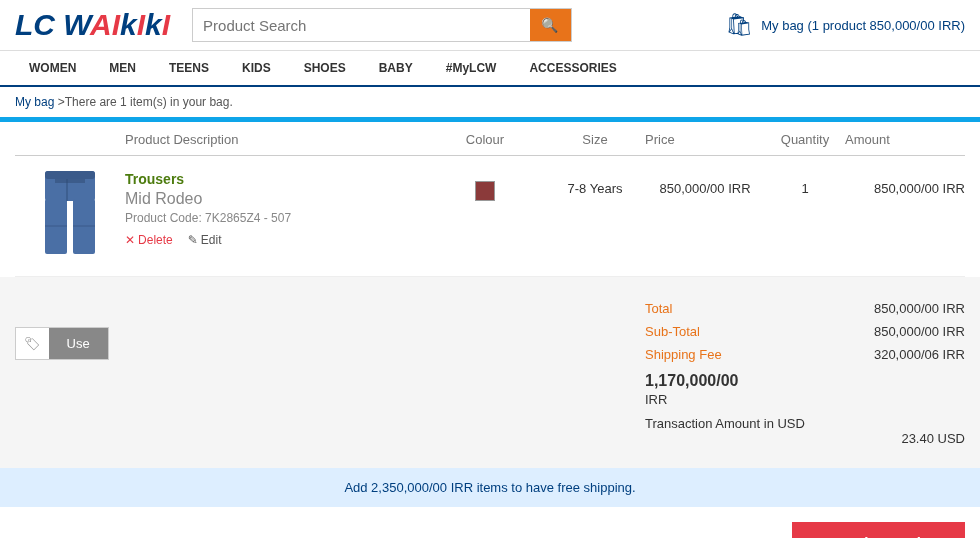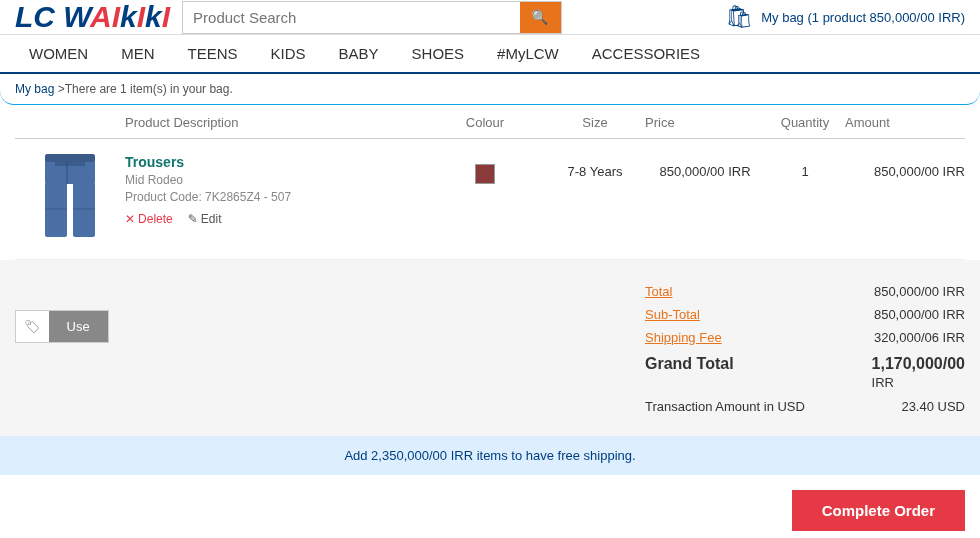--- a/index.html
+++ b/index.html
@@ -1,76 +1,76 @@
 <!DOCTYPE html>
 <html><head>
   <meta charset="utf-8">
   <style>
     * { box-sizing: border-box; margin: 0; padding: 0; }
     body { font-family: Arial, sans-serif; font-size: 13px; color: #333; background: #fff; width: 980px; }
 
     
-    .header { display: flex; align-items: center; padding: 0 15px; border-bottom: 1px solid #ddd; gap: 12px; }
+    .header { display: flex; padding: 8px 15px; border-bottom: 1px solid #ddd; gap: 22px; }
     .logo { font-size: 28px; font-weight: bold; color: #003f7f; font-style: italic; flex-shrink: 0; }
     .search-bar { display: flex; flex: 1; max-width: 380px; border: 1px solid #ccc; }
     .search-bar input { flex: 1; padding: 7px 10px; border: none; outline: none; font-size: 15px; }
     .search-bar button { background: #e8731a; border: none; padding: 7px 12px; cursor: pointer; color: #fff; font-size: 14px; }
     .cart-area { display: flex; align-items: center; gap: 8px; margin-left: auto; }
     .cart-icon { font-size: 22px; color: #003f7f; }
     .cart-text { color: #003f7f; font-size: 13px; }
 
     
     .nav { display: flex; align-items: center; padding: 0 15px; border-bottom: 2px solid #003f7f; gap: 5px; }
-    .nav a { color: #333; text-decoration: none; font-weight: normal; font-size: 15px; padding: 10px 14px; display: block; }
+    .nav a { color: #333; text-decoration: none; font-weight: bold; font-size: 12px; padding: 10px 14px; display: block; }
 
     
-    .breadcrumb { padding: 8px 15px; font-size: 12px; color: #555; border-bottom: 1px solid #0ea5e9; border-radius: 14px; }
+    .breadcrumb { padding: 8px 15px; font-size: 12px; color: #555; border-bottom: 5px solid #0ea5e9; }
     .breadcrumb a { color: #003f7f; text-decoration: none; }
 
     
     .main { padding: 0 15px; }
 
     
     .table-header { display: flex; align-items: center; padding: 10px 0 8px 0; border-bottom: 1px solid #ccc; }
     .col-img { width: 110px; }
     .col-desc { flex: 1; }
     .col-colour { width: 120px; text-align: center; }
     .col-size { width: 100px; text-align: center; }
     .col-price { width: 120px; text-align: left; }
     .col-qty { width: 80px; text-align: center; }
     .col-amount { width: 120px; }
     .th { font-weight: normal; color: #737373; font-size: 13px; }
 
     
     .product-row { display: flex; align-items: flex-start; padding: 15px 0; border-bottom: 1px solid #eee; }
     .product-img { width: 110px; display: flex; justify-content: center; }
     .product-desc { flex: 1; }
-    .product-name { font-weight: bold; font-size: 14px; color: #0f766e; margin-bottom: 3px; }
-    .product-sub { color: #888; font-size: 12px; margin-bottom: 3px; }
+    .product-name { font-weight: bold; font-size: 14px; color: #4d7c0f; margin-bottom: 3px; }
+    .product-sub { color: #888; font-size: 16px; margin-bottom: 3px; }
     .product-code { color: #888; font-size: 12px; margin-bottom: 8px; }
     .product-actions { display: flex; gap: 15px; margin-top: 5px; }
     .btn-delete { color: #e63946; cursor: pointer; text-decoration: none; font-size: 12px; display: flex; align-items: center; gap: 3px; background: none; border: none; }
     .btn-edit { color: #555; cursor: pointer; text-decoration: none; font-size: 12px; display: flex; align-items: center; gap: 3px; background: none; border: none; }
     .colour-swatch { width: 20px; height: 20px; background: #8b3a3a; display: inline-block; border: 1px solid #999; }
 
     
     .summary-section { display: flex; padding: 20px 0; background: #f5f5f5; margin: 0 -15px; padding-left: 15px; padding-right: 15px; }
     .promo-area { flex: 1; display: flex; align-items: flex-start; padding-top: 30px; }
     .promo-input-wrap { display: flex; border: 1px solid #ccc; background: #fff; }
     .promo-icon { padding: 8px; color: #888; font-size: 13px; }
     .promo-input { border: none; outline: none; padding: 8px 5px; font-size: 12px; color: #aaa; width: 150px; }
     .promo-btn { background: #888; color: #fff; border: none; padding: 8px 18px; cursor: pointer; font-size: 13px; }
     .totals-area { width: 320px; }
     .totals-row { display: flex; justify-content: space-between; padding: 4px 0; font-size: 13px; }
-    .totals-label { color: #e8731a; text-decoration: underline; }
+    .totals-label { color: #e8731a; }
     .totals-value { color: #333; }
     .grand-total-row { display: flex; justify-content: space-between; padding: 6px 0; font-size: 16px; font-weight: bold; color: #333; }
     .transaction-label { color: #333; font-size: 13px; }
     .transaction-value { color: #333; font-size: 13px; text-align: right; }
-    .transaction-row { display: flex; justify-content: space-between; padding: 2px 0; }
+    .transaction-row { display: flex; padding: 2px 0; flex-direction: column; }
 
     
     .shipping-banner { background: #ddeeff; text-align: center; padding: 12px; color: #003f7f; font-size: 13px; margin: 0 -15px; }
 
     
     .complete-order-area { display: flex; justify-content: flex-end; padding: 15px 0; }
     .complete-btn { background: #e63946; color: #fff; border: none; padding: 12px 30px; font-size: 15px; cursor: pointer; font-weight: bold; }
 
     
     .jeans-svg { width: 70px; height: 90px; }
@@ -90,22 +90,22 @@
     <span class="cart-icon">🛍</span>
     <span class="cart-text">My bag (1 product 850,000/00 IRR)</span>
   </div>
 </div>
 
 <div class="nav">
   <a href="#">WOMEN</a>
   <a href="#">MEN</a>
   <a href="#">TEENS</a>
   <a href="#">KIDS</a>
+  <a href="#">SHOES</a>
   <a href="#">BABY</a>
-  <a href="#">SHOES</a>
   <a href="#">#MyLCW</a>
   <a href="#">ACCESSORIES</a>
 </div>
 
 <div class="breadcrumb">
   <a href="#">My bag</a><span> &gt;</span><span>There are 1 item(s) in your bag.</span>
 </div>
 
 <div class="main">
 
@@ -171,21 +171,20 @@
       </div>
       <div class="totals-row">
         <span class="totals-label">Sub-Total</span>
         <span class="totals-value">850,000/00 IRR</span>
       </div>
       <div class="totals-row">
         <span class="totals-label">Shipping Fee</span>
         <span class="totals-value">320,000/06 IRR</span>
       </div>
       <div class="grand-total-row">
-        <span>Grand Total</span>
         <span><span>1,170,000/00</span><br><span style="font-size:13px;font-weight:normal;text-align:right;">IRR</span></span>
       </div>
       <div class="transaction-row">
         <span class="transaction-label">Transaction Amount in USD</span>
         <span class="transaction-value">23.40 USD</span>
       </div>
     </div>
   </div>
 </div>
 

